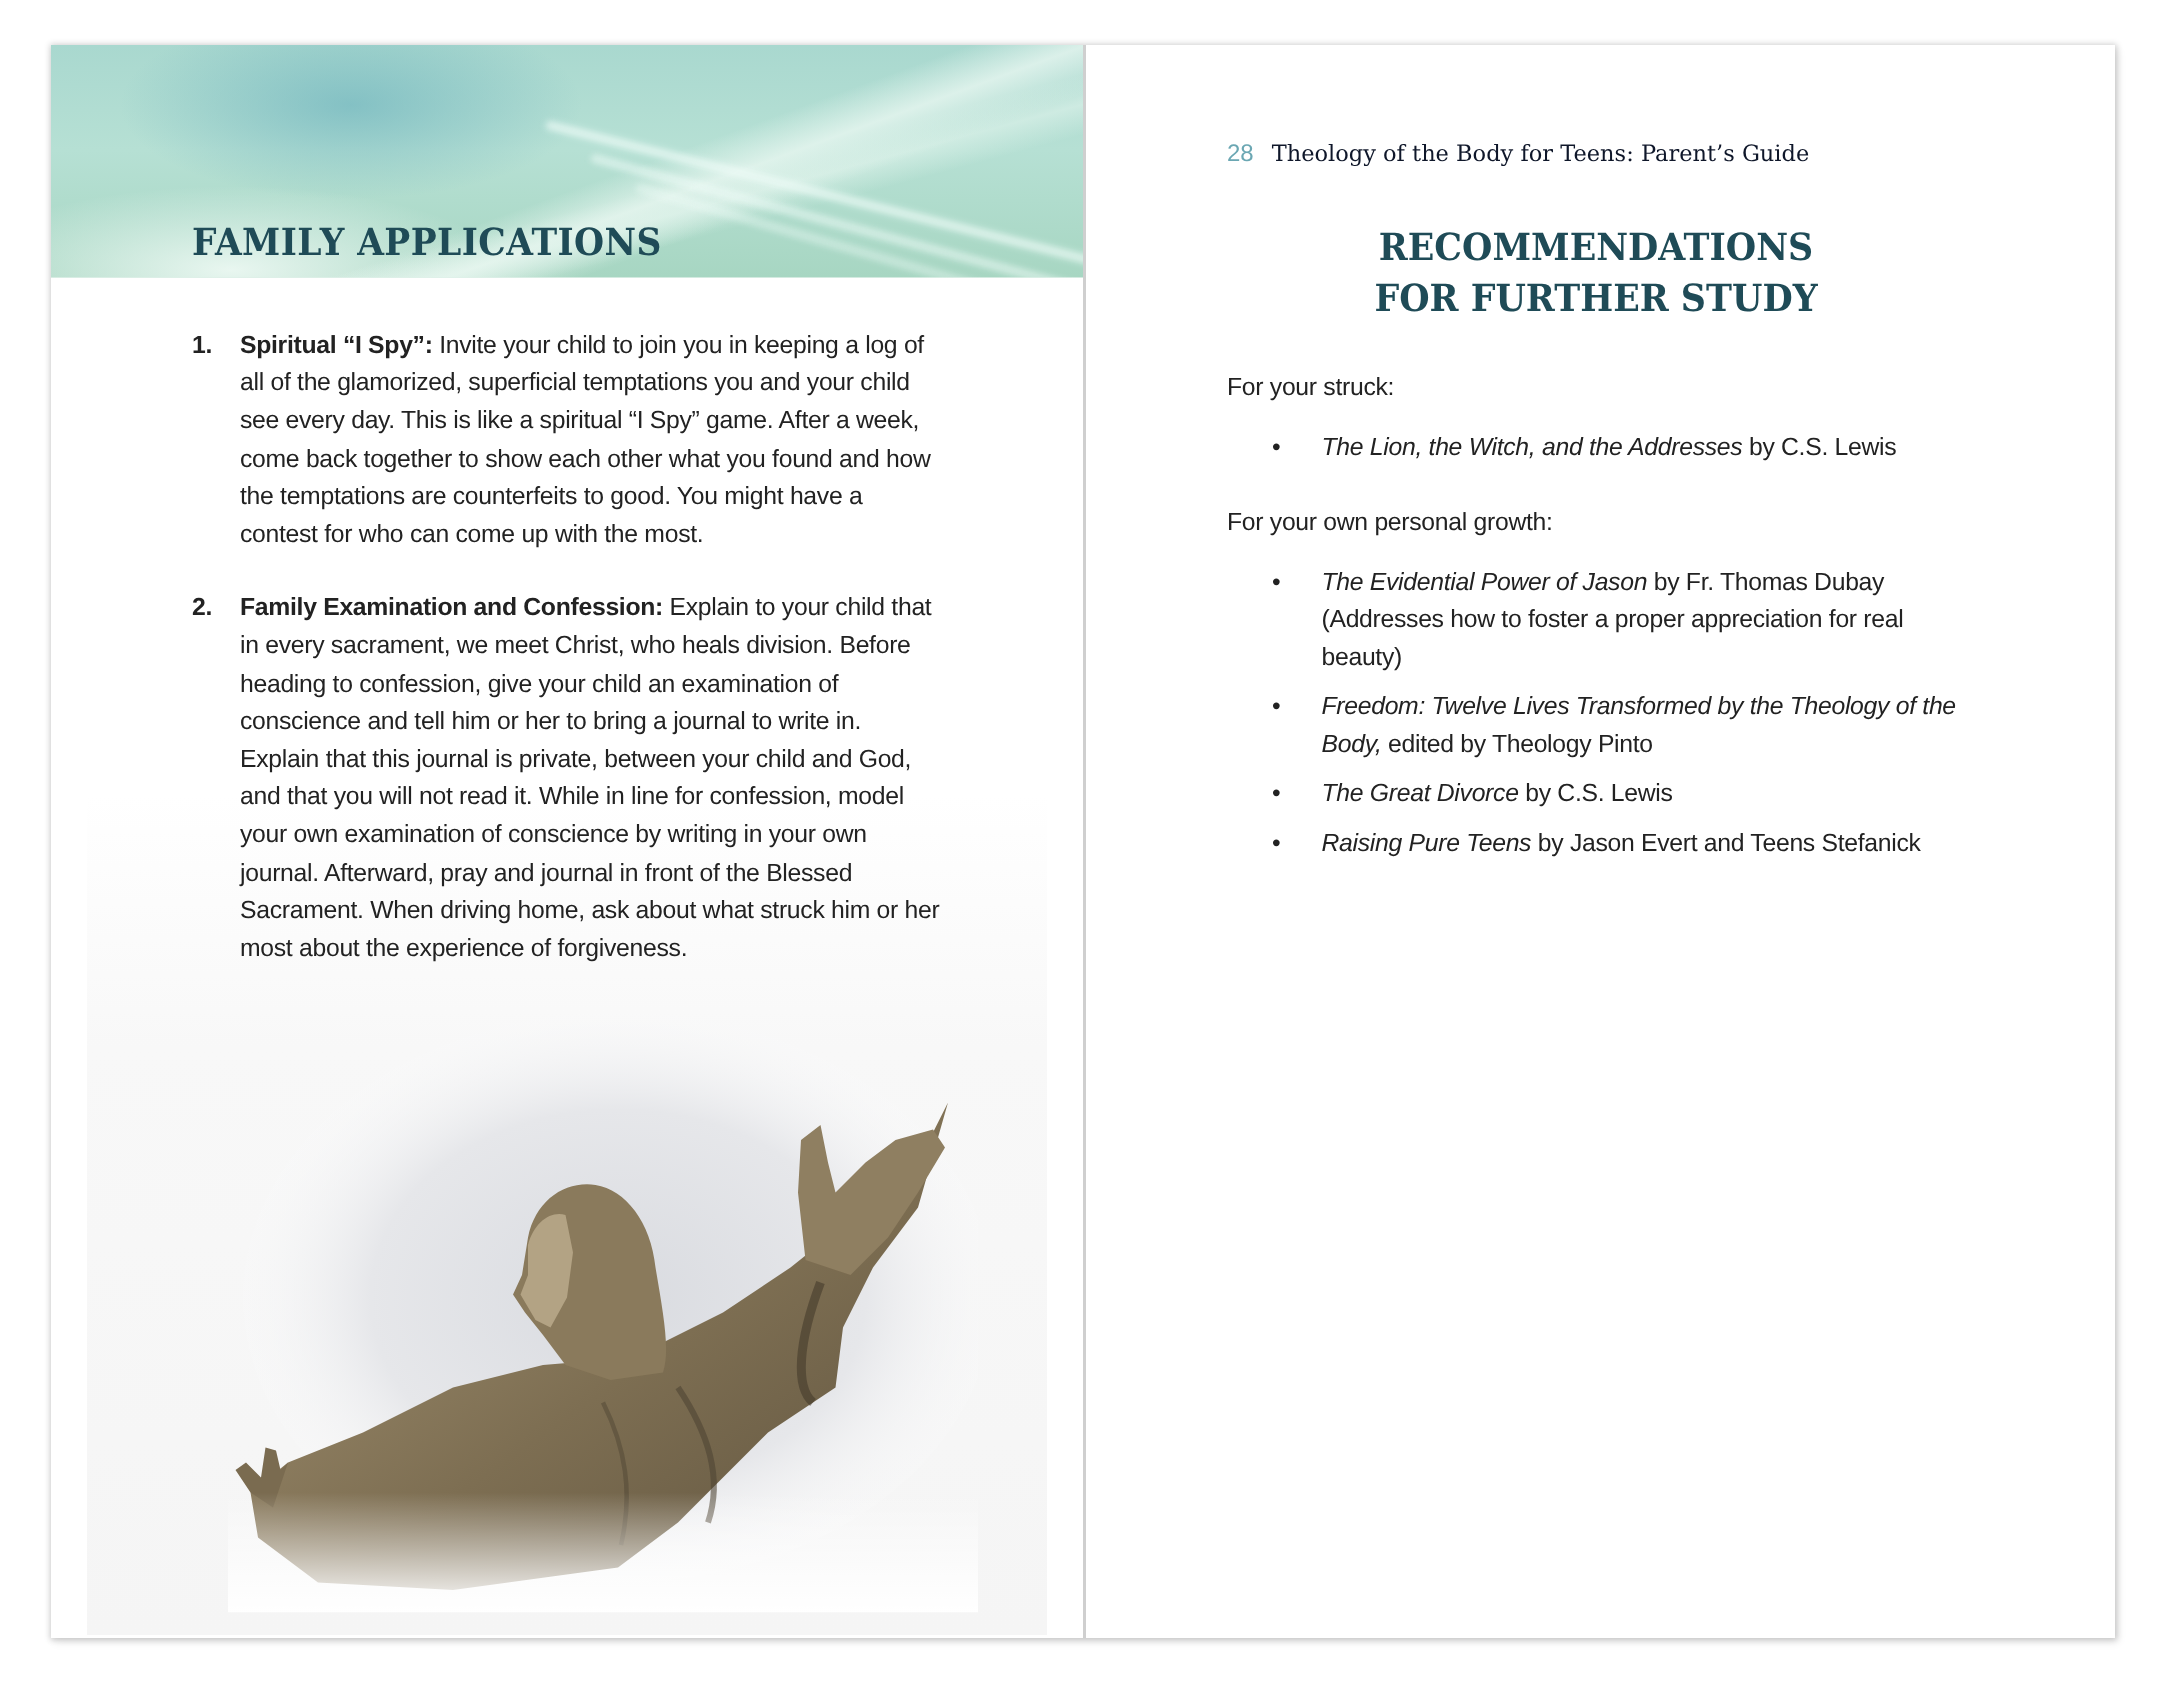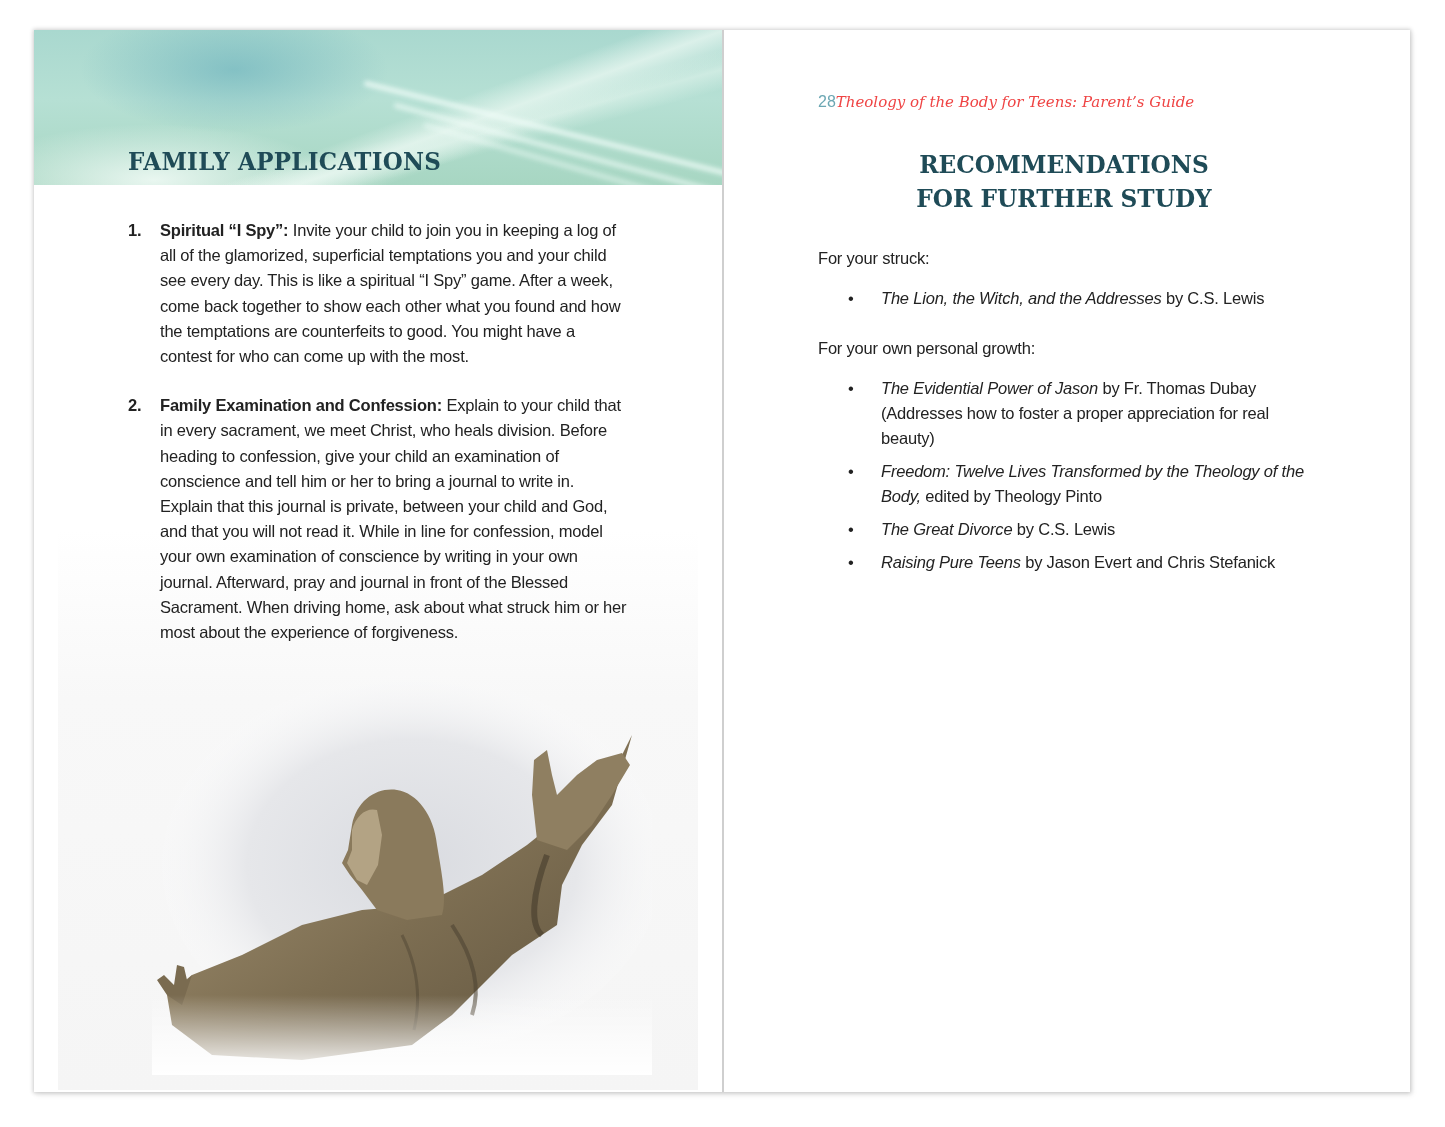--- a/index.html
+++ b/index.html
@@ -70,22 +70,22 @@
   .statue-wrap {
     position: absolute; left: 118px; top: 645px; width: 500px; height: 400px;
   }
   .statue-wrap svg { width: 100%; height: 100%; display: block; }
   
   .running-head {
     position: absolute; left: 94px; top: 63px;
     font-family: "DejaVu Serif", serif; font-size: 15px; color: #333;
     white-space: nowrap;
   }
-  .running-head .pnum { color: #6ba7b3; font-style: normal; font-family: "Liberation Sans", sans-serif; font-size: 16px; text-align: center; }
-  .running-head .rtitle { font-style: italic; color: #ef4444; }
+  .running-head .pnum { color: #6ba7b3; font-style: normal; margin-right: 12px; font-family: "Liberation Sans", sans-serif; font-size: 16px; text-align: center; }
+  .running-head .rtitle { color: #0f172a; }
   .section-title {
     position: absolute; left: 160px; top: 118px; width: 360px;
     text-align: center; margin: 0;
     font-family: "DejaVu Serif", serif; font-weight: bold;
     font-size: 25px; line-height: 34px; color: #1f4b57;
     transform: scaleX(0.93);
   }
   .rec-body {
     position: absolute; left: 94px; top: 216px; width: 500px;
     font-size: 16.5px; line-height: 25px; color: #222; letter-spacing: -0.2px;
@@ -191,18 +191,18 @@
         <li class="rec-item">
           <span class="bullet">•</span>
           <em>Freedom: Twelve Lives Transformed by the Theology of the Body,</em><span> edited by Theology Pinto</span>
         </li>
         <li class="rec-item">
           <span class="bullet">•</span>
           <em>The Great Divorce</em><span> by C.S. Lewis</span>
         </li>
         <li class="rec-item">
           <span class="bullet">•</span>
-          <em>Raising Pure Teens</em><span> by Jason Evert and Chris Stefanick</span>
+          <em>Raising Pure Teens</em><span> by Jason Evert and Teens Stefanick</span>
         </li>
       </ul>
     </div>
   </div>
 </div>
 
 </body></html>

